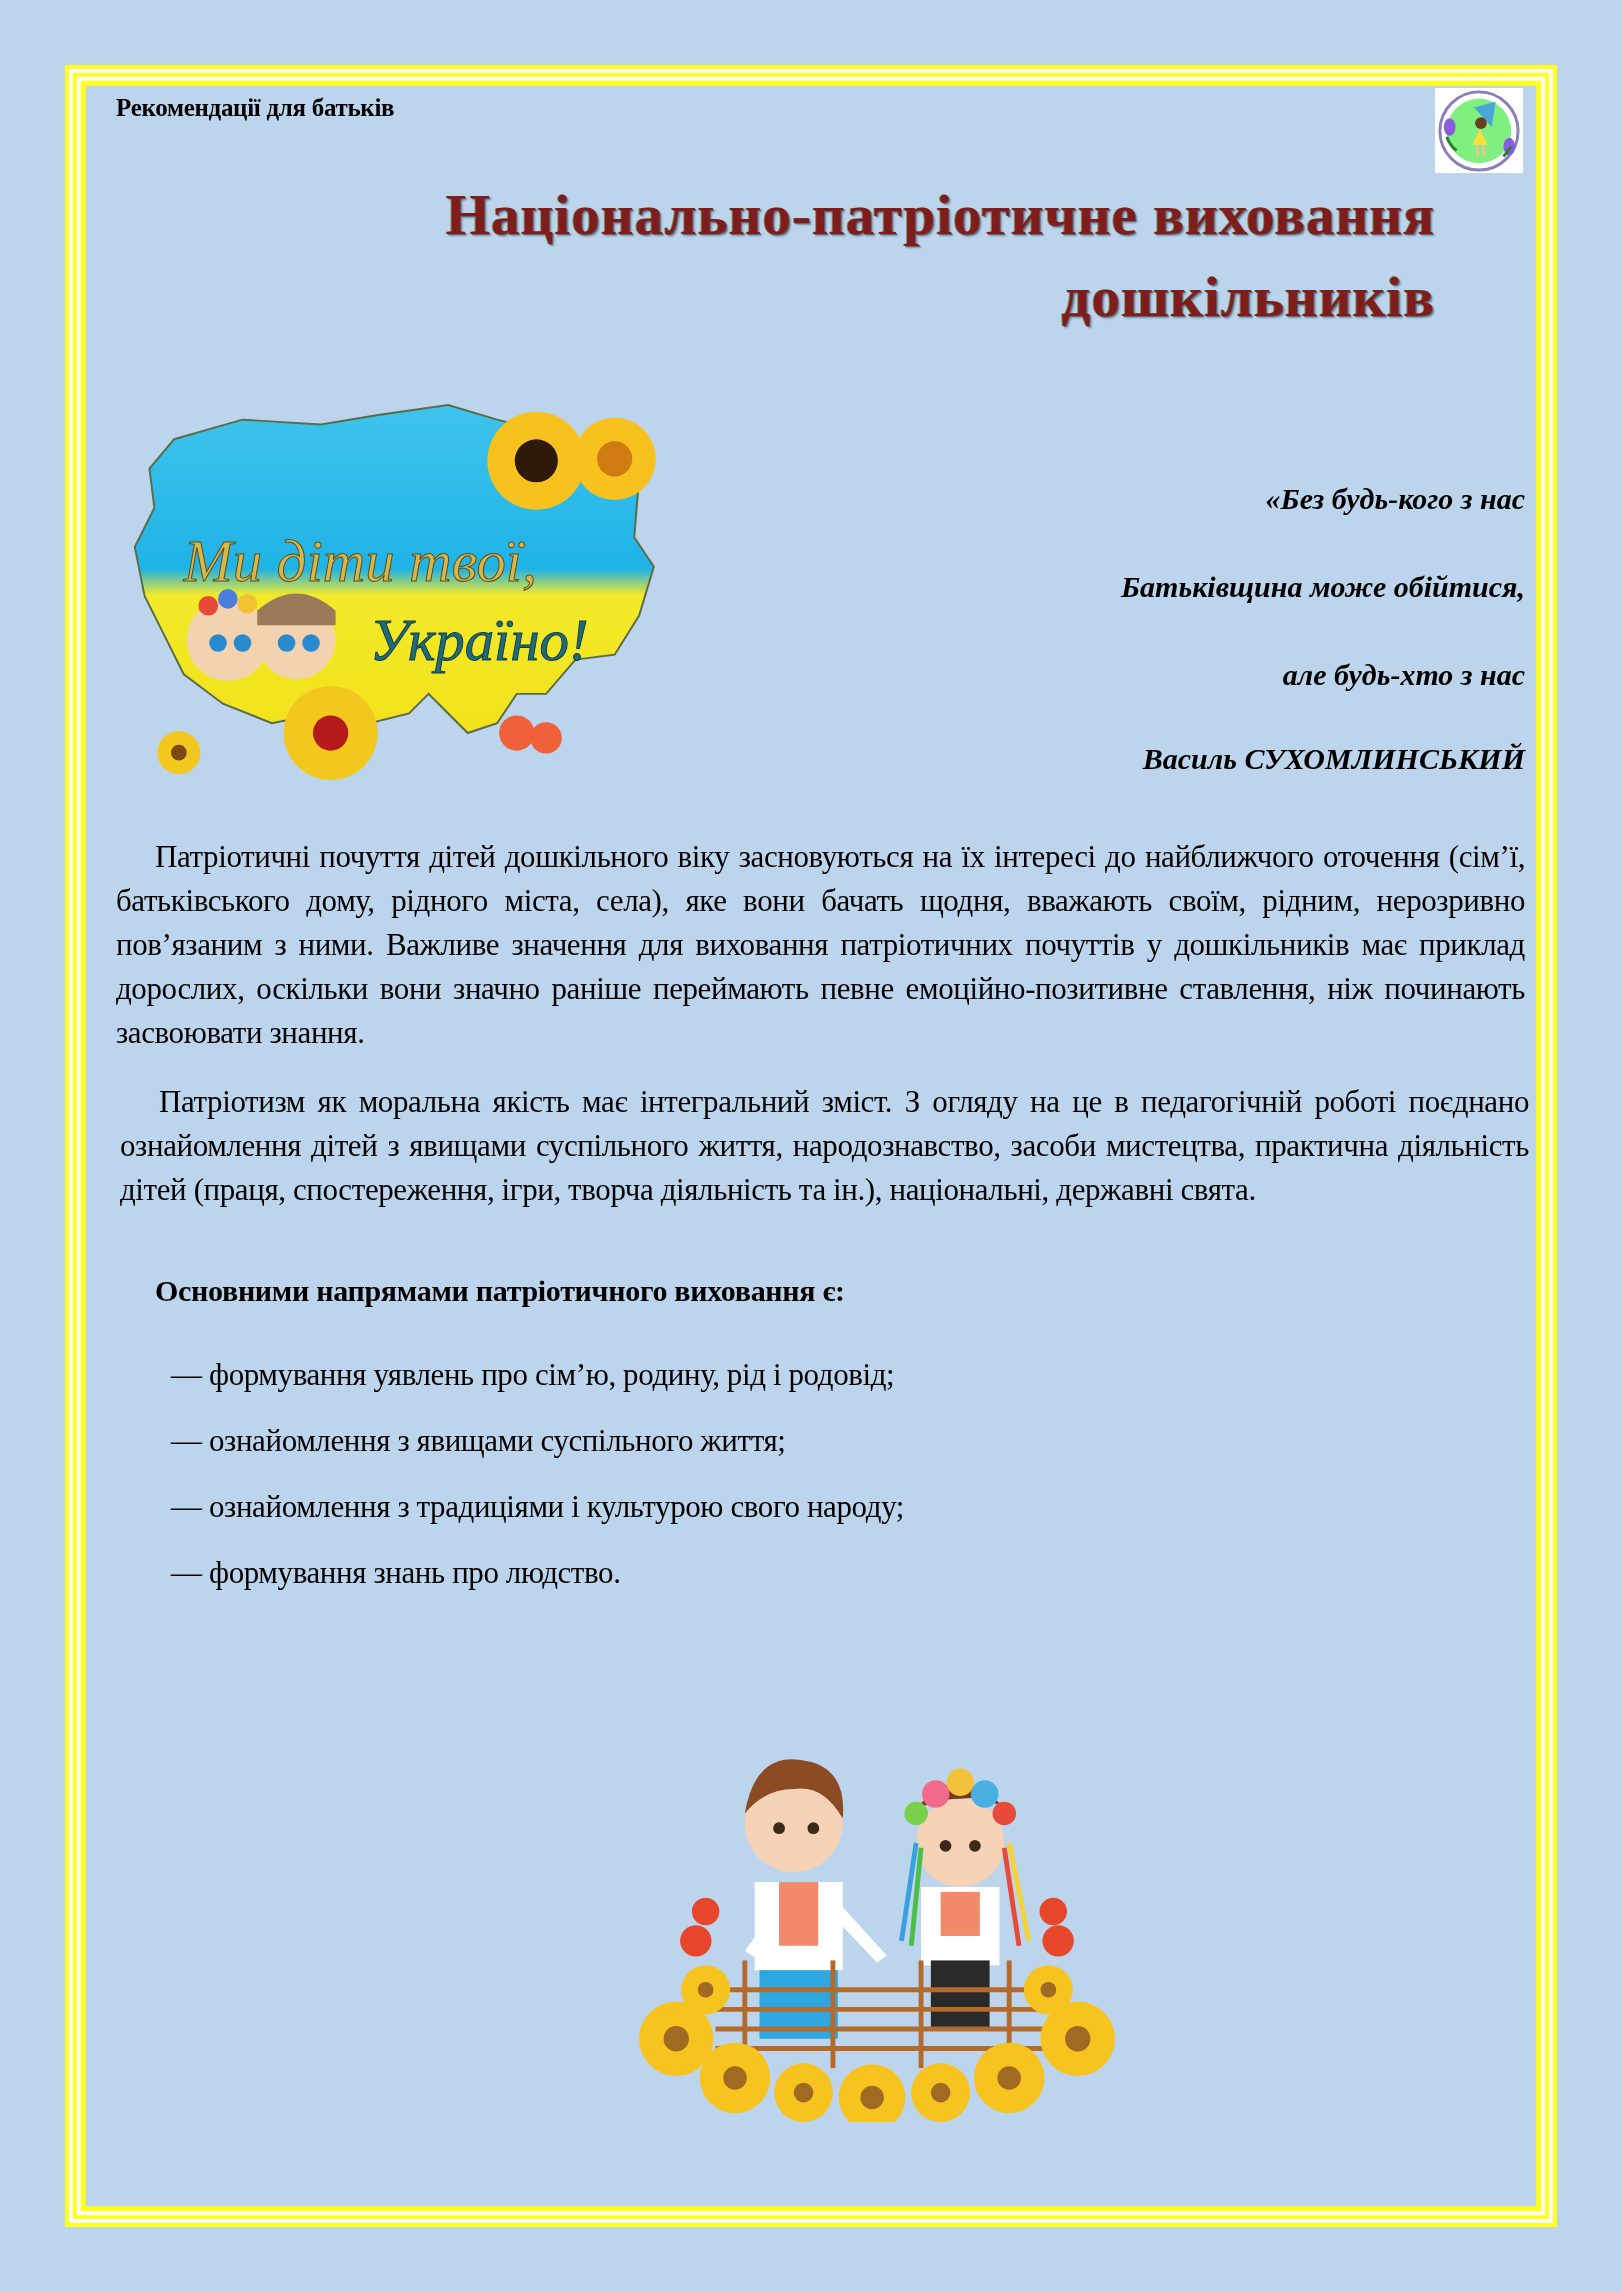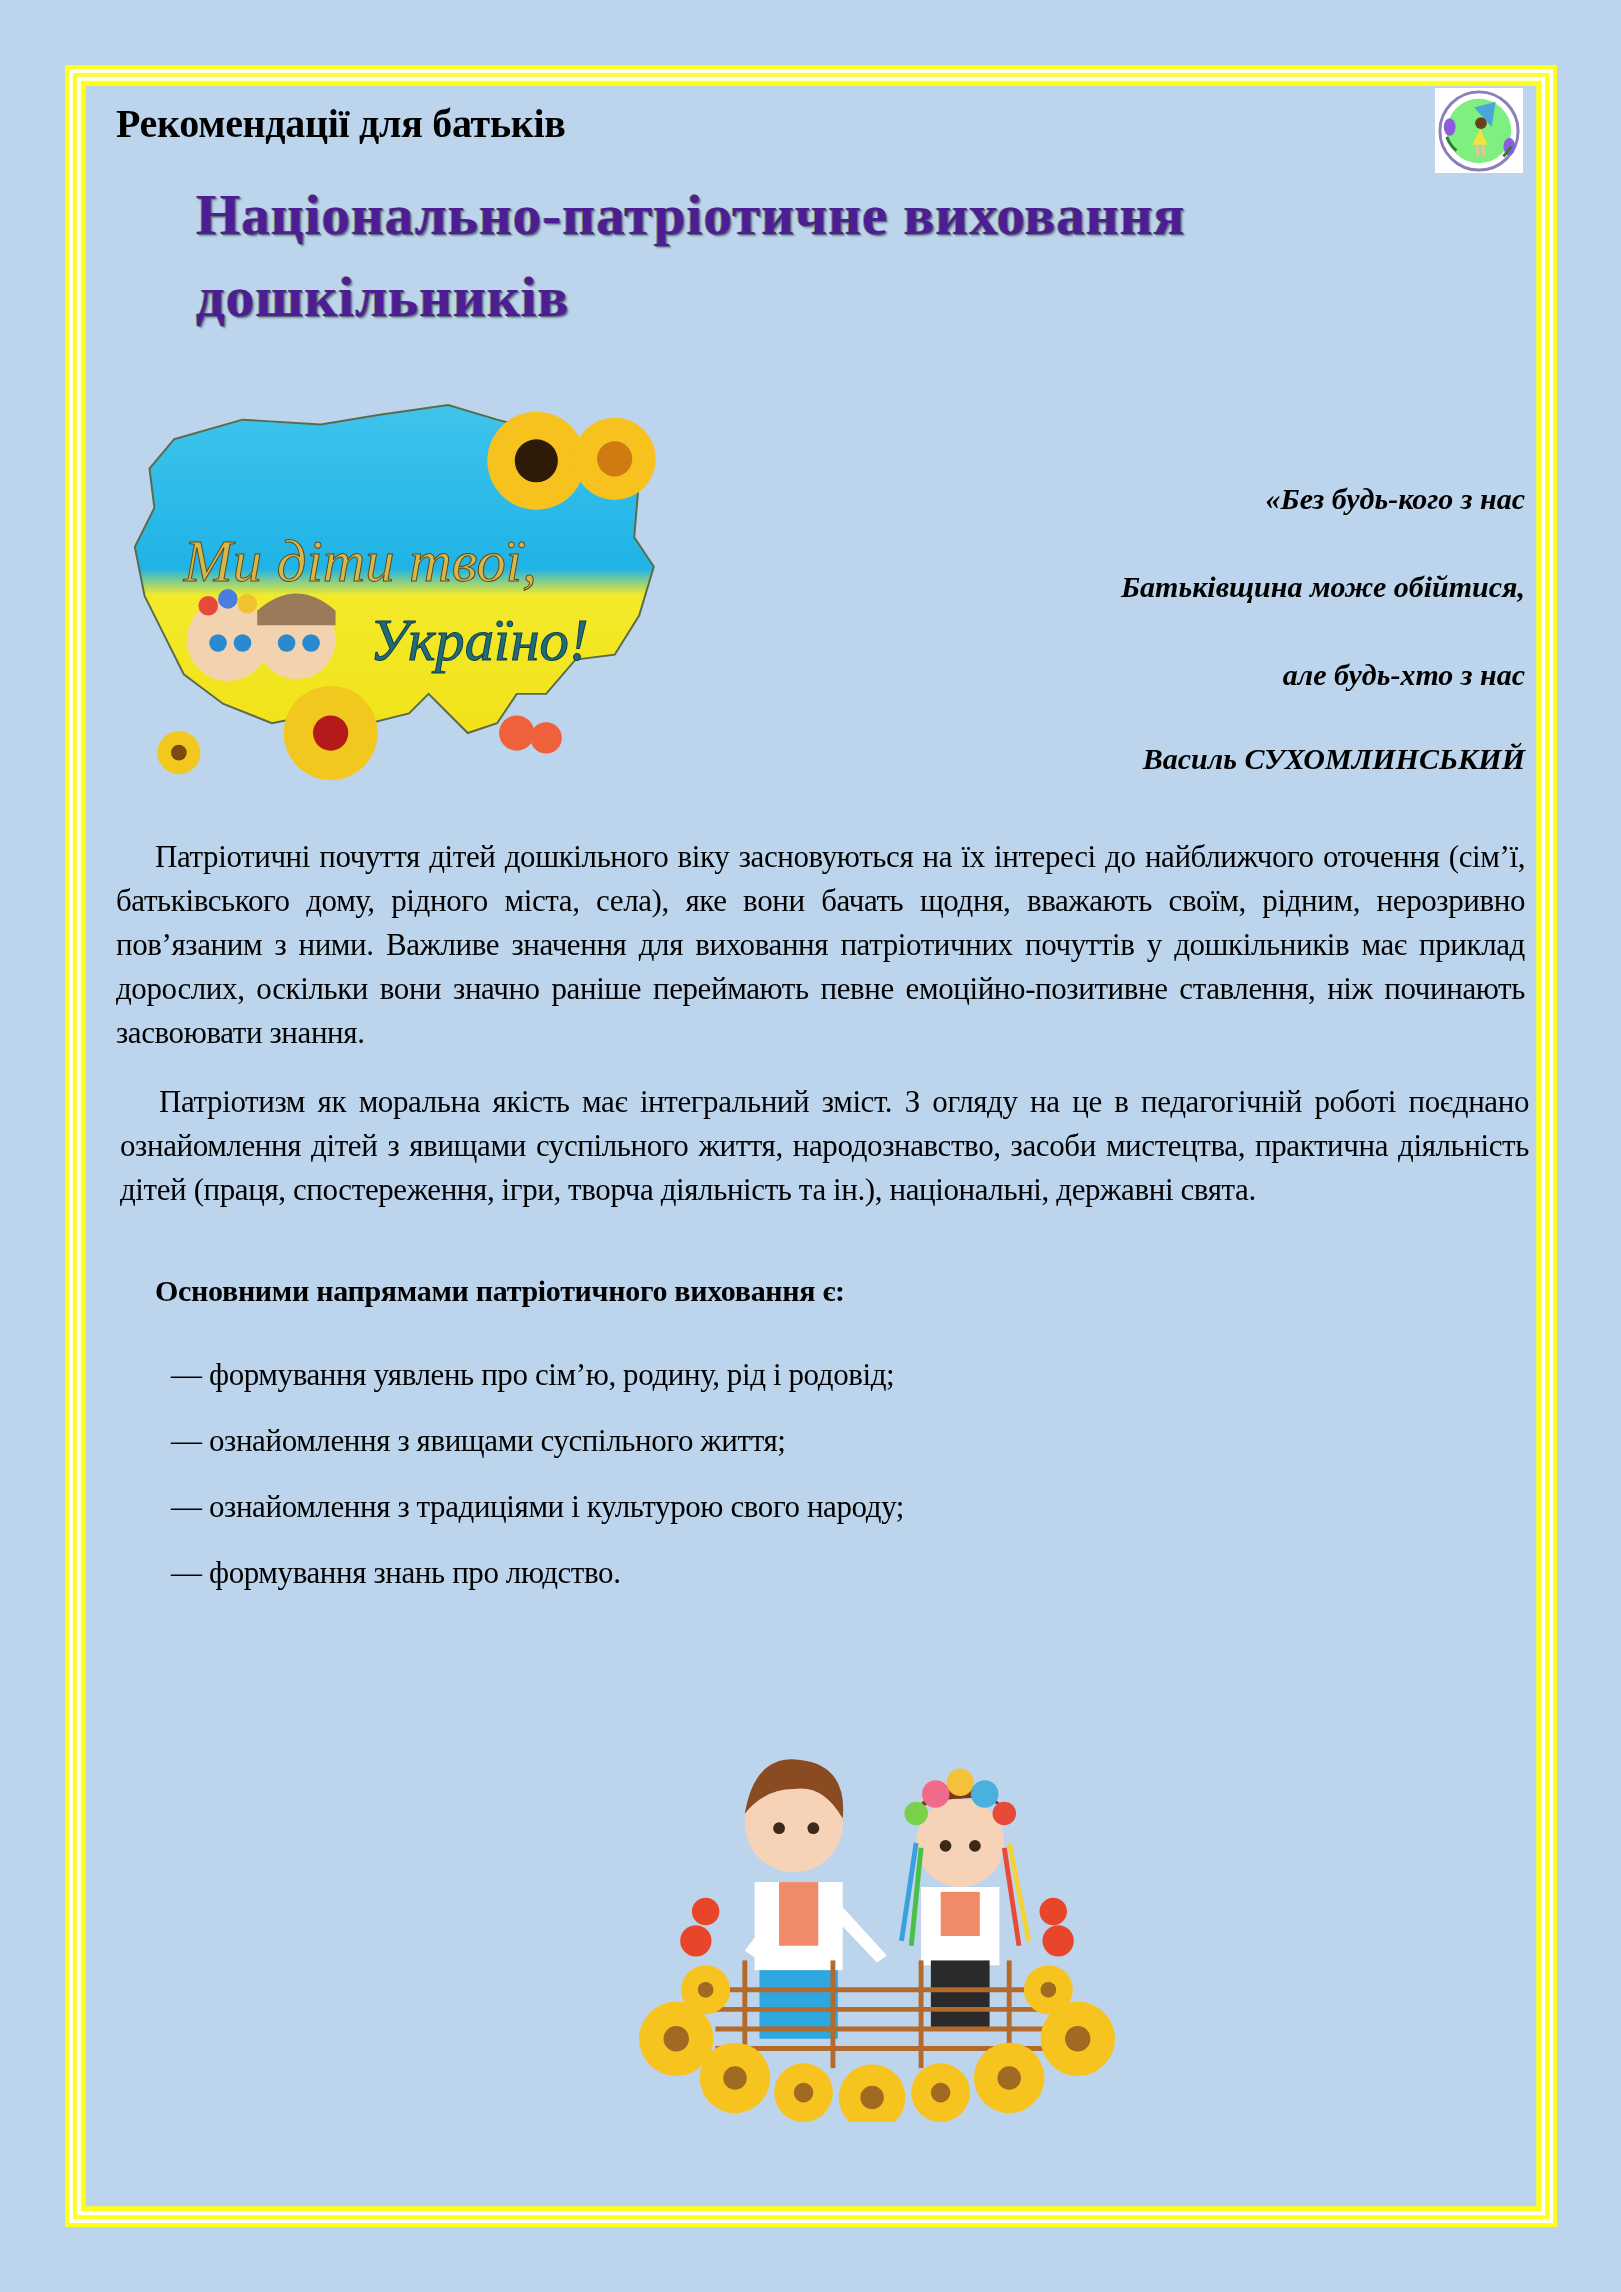--- a/index.html
+++ b/index.html
@@ -18,38 +18,38 @@
     box-sizing: border-box;
     border: 4.9px solid #ffff1a;
     box-shadow:
       inset 0 0 0 3.9px #ffffff,
       inset 0 0 0 7.8px #ffff1a,
       inset 0 0 0 11.8px #ffffff,
       inset 0 0 0 16.7px #ffff1a;
   }
   .header-label {
     position: absolute;
-    left: 116px; top: 100px;
-    font-size: 40px; font-weight: bold;
+    left: 116px; top: 94px;
+    font-size: 25px; font-weight: bold;
     letter-spacing: -0.3px;
     text-align: center;
   }
   .logo {
     position: absolute;
     left: 1435px; top: 88px;
     width: 88px; height: 85px;
     background: #fff;
   }
   .title {
     position: absolute;
     left: 196px; top: 174px; width: 1239px;
-    text-align: left;
+    text-align: right;
     font-size: 57px; font-weight: bold;
     line-height: 82px;
-    color: #4c1d95;
+    color: #7f1d1d;
     letter-spacing: 1px;
     text-shadow: 1px 1px 0 #5a6b7c, -1px 0 0 #8a8f5a, 2px 2px 2px rgba(60,70,90,0.5);
   }
   .hero {
     position: absolute;
     left: 125px; top: 400px;
     width: 568px; height: 387px;
   }
   .quote {
     position: absolute;

